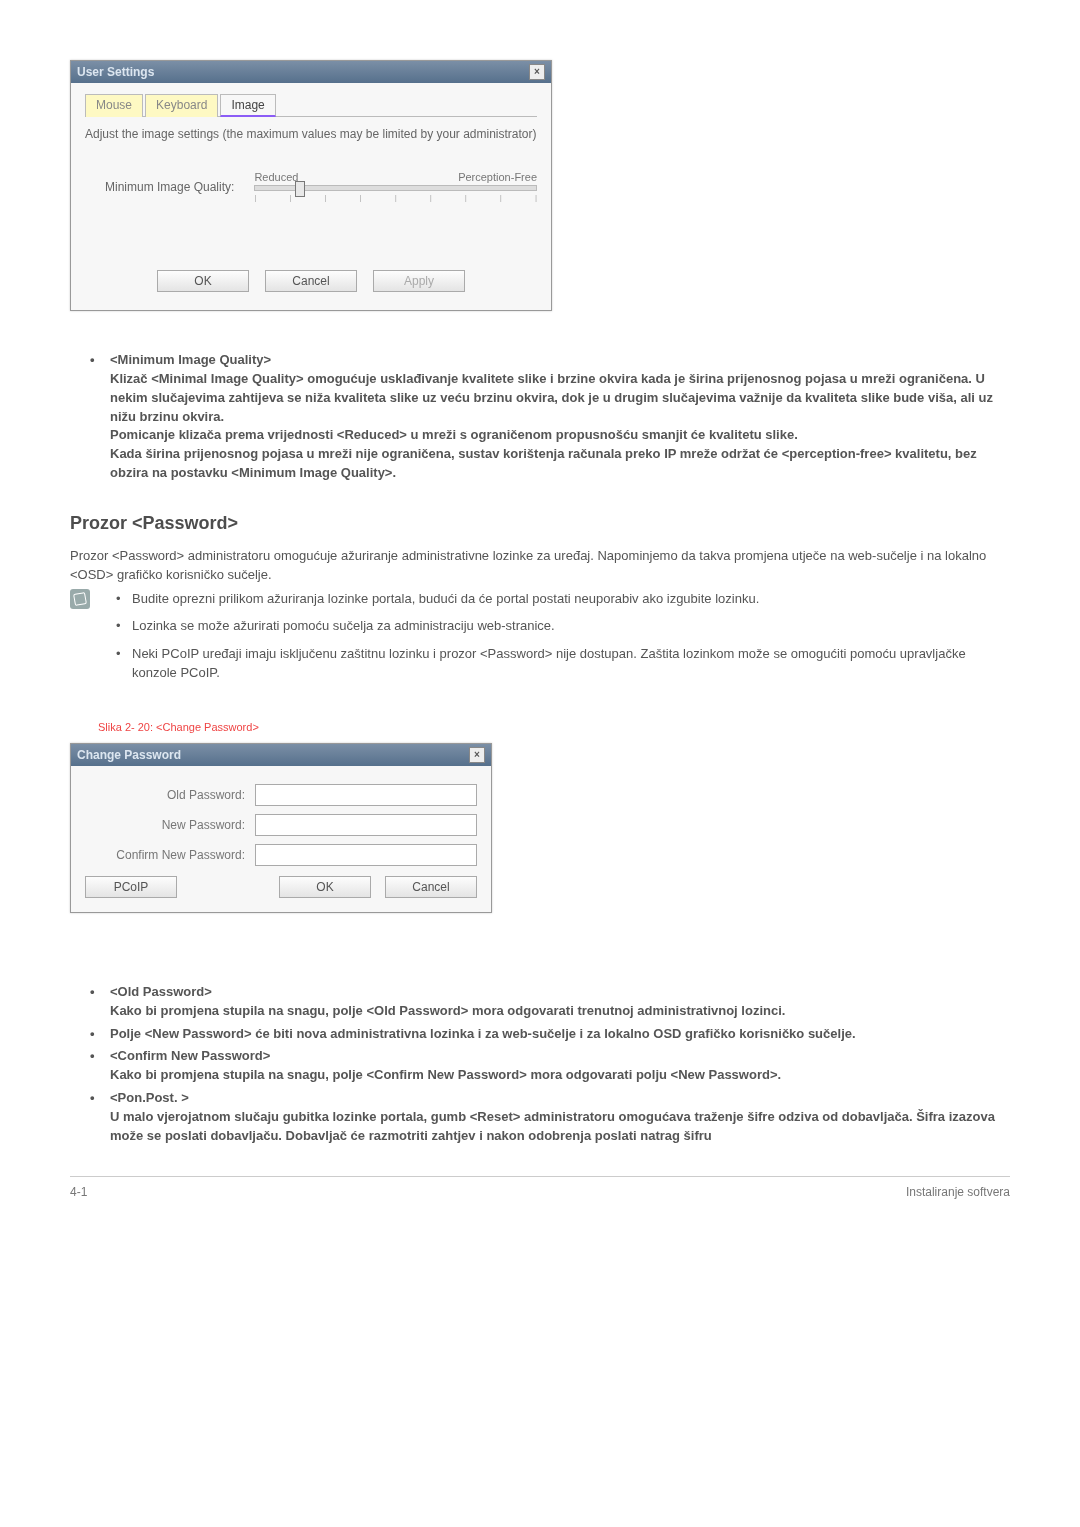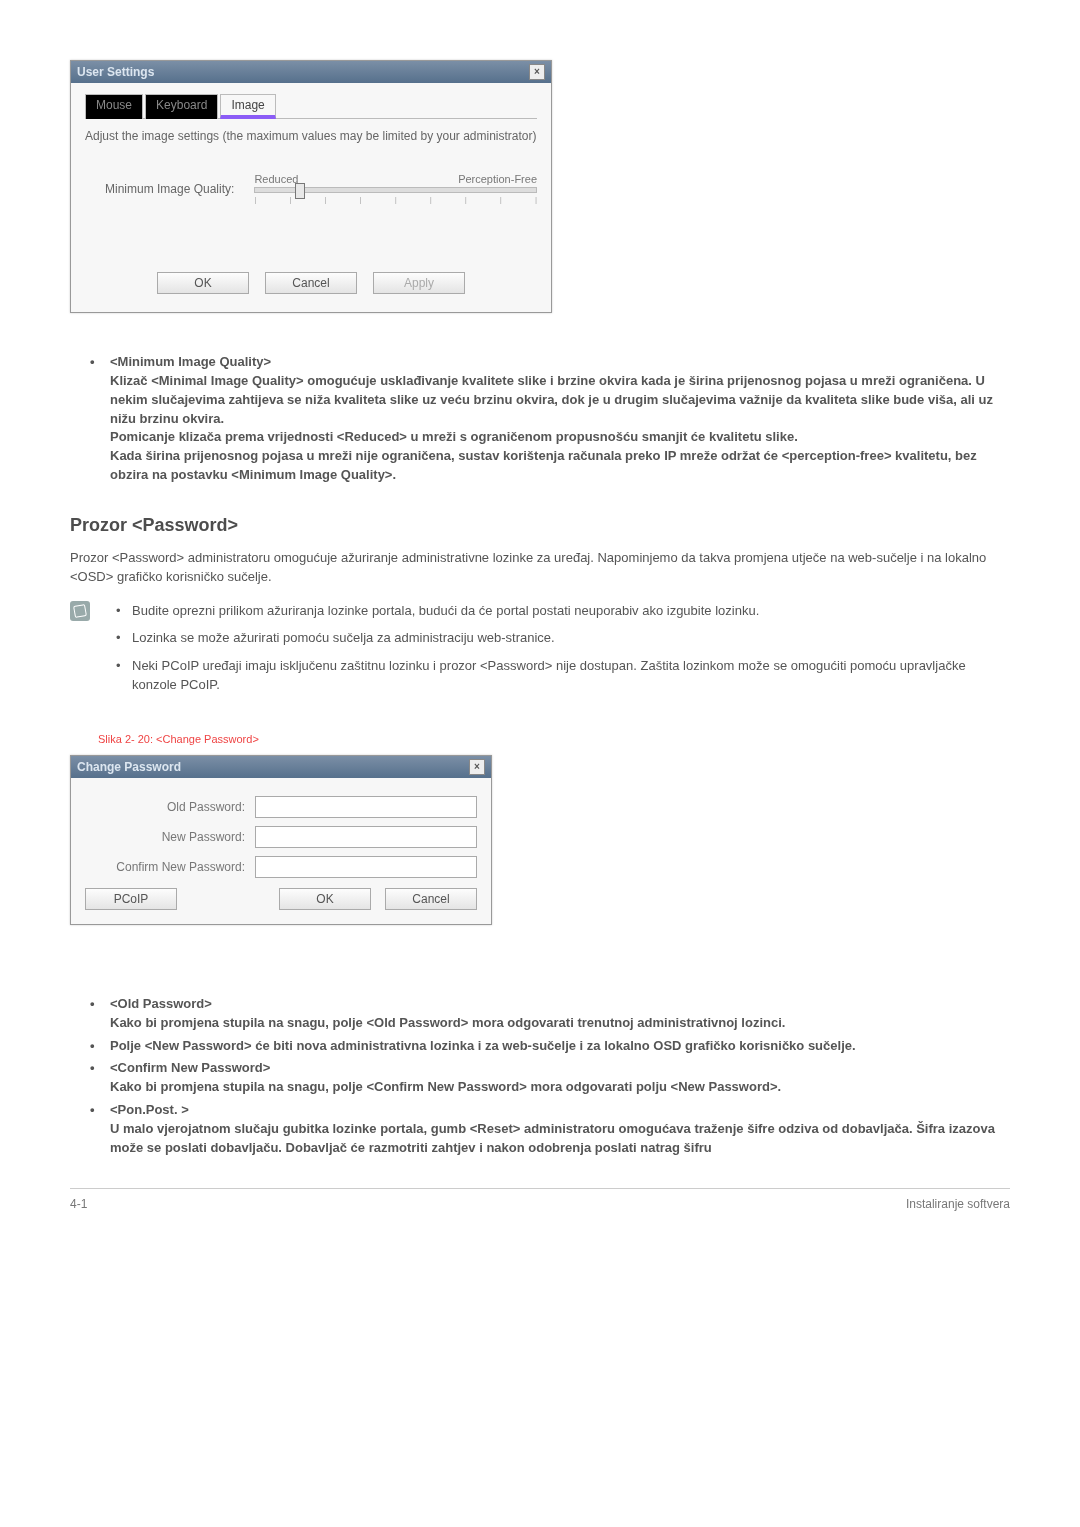--- a/index.html
+++ b/index.html
@@ -49,31 +49,31 @@
   }
   .tabs {
     display: flex;
     border-bottom: 1px solid #bbb;
     margin-bottom: 10px;
   }
   .tab {
     padding: 3px 10px;
     border: 1px solid #bbb;
     border-bottom: none;
-    background: #000000;
+    background: #fef9c3;
     color: #888;
     font-size: 12px;
     margin-right: 2px;
     position: relative;
     top: 1px;
   }
   .tab.active {
     background: #f7f7f7;
     color: #444;
-    border-bottom: 4px solid #8b5cf6;
+    border-bottom: 2px solid #8b5cf6;
   }
   .desc-text {
     color: #666;
     font-size: 12px;
     margin: 8px 0 30px 0;
   }
   .slider-row {
     display: flex;
     align-items: center;
     gap: 20px;
@@ -150,21 +150,21 @@
   .bullets .def { display: block; }
 
   h2.section-heading {
     font-size: 18px;
     color: #4d4d4d;
     font-weight: bold;
     margin: 30px 0 12px 0;
   }
   .para {
     line-height: 1.5;
-    margin-bottom: 14px;
+    margin-bottom: 4px;
   }
 
   .note-block {
     display: flex;
     gap: 20px;
     margin-bottom: 30px;
   }
   .note-icon {
     width: 20px;
     height: 20px;

